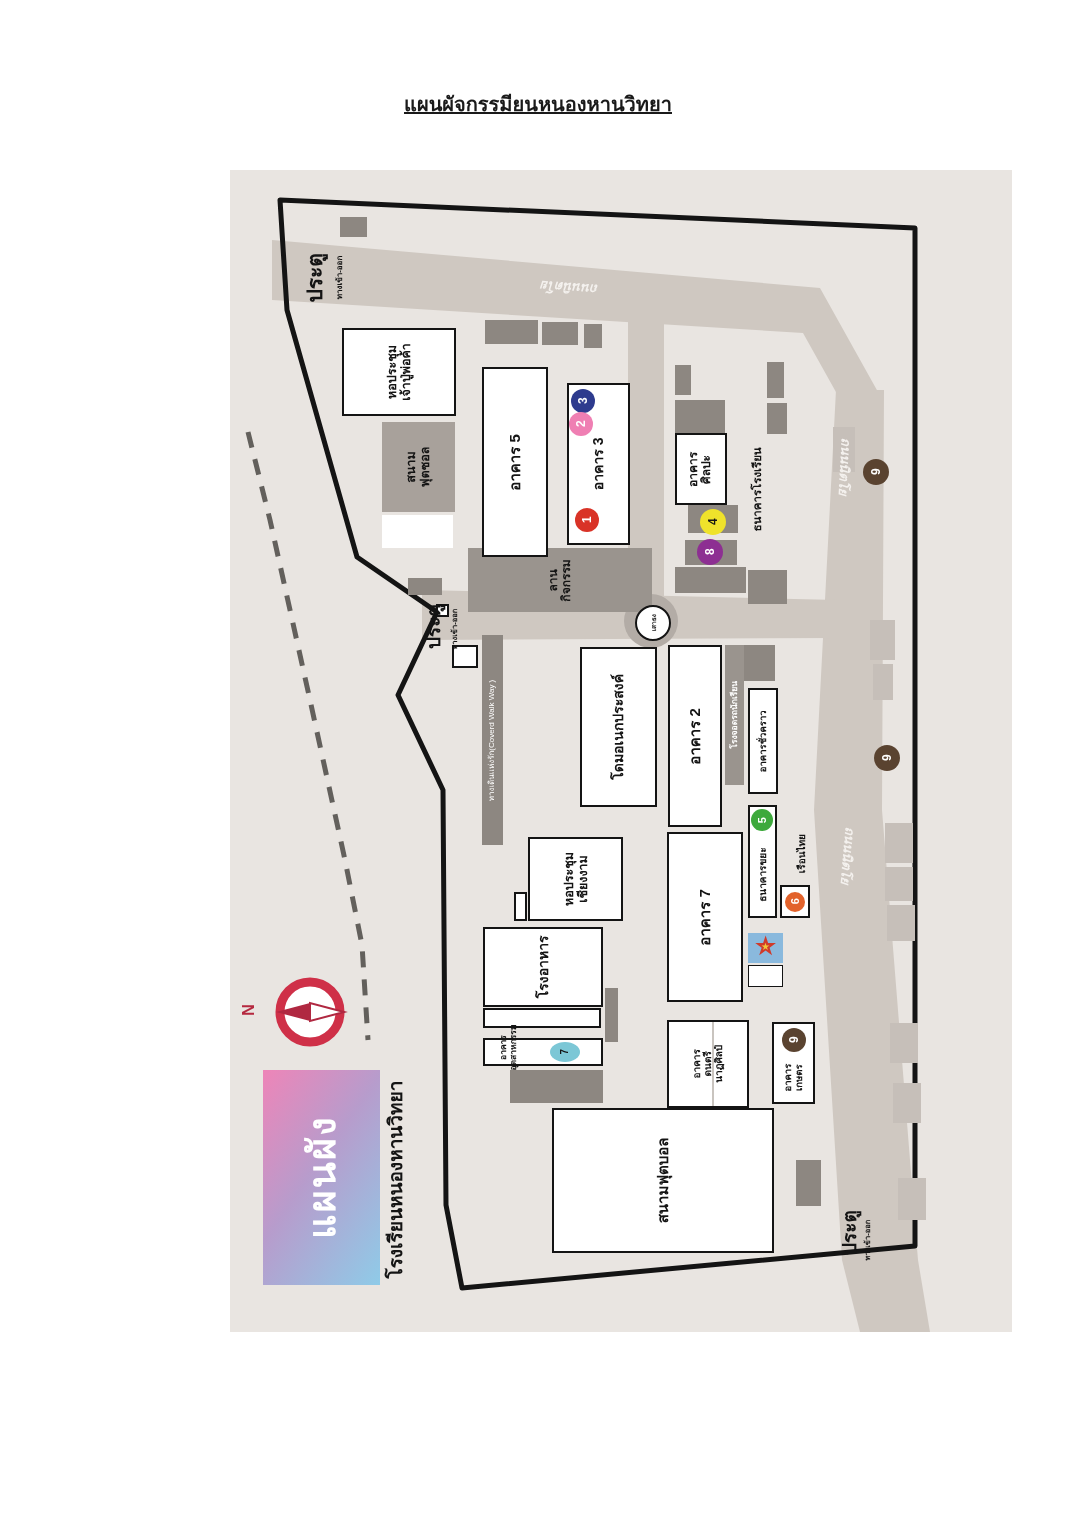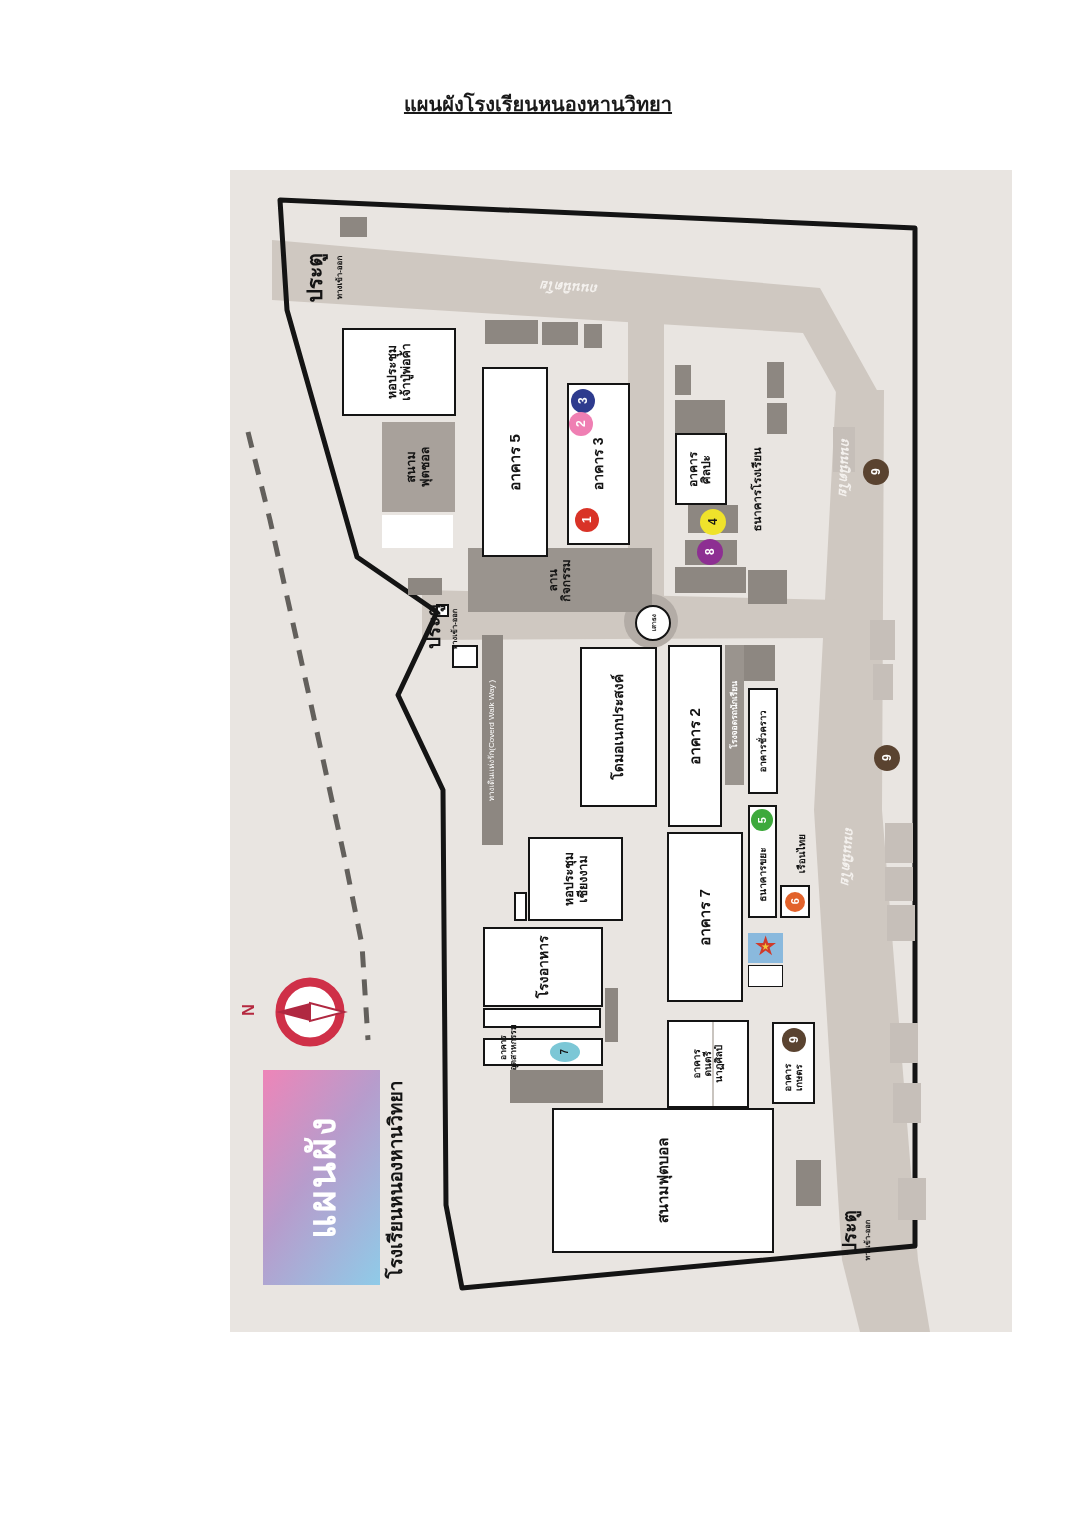--- a/index.html
+++ b/index.html
@@ -33,21 +33,21 @@
   .divider{position:absolute;background:#c9c4bf;z-index:4;}
   .star-wrap{position:relative;width:100%;height:100%;}
   .star-big{position:absolute;left:50%;top:50%;transform:translate(-50%,-54%);font-size:27px;color:#d03a2a;line-height:1;}
   .star-small{position:absolute;left:50%;top:50%;transform:translate(-50%,-58%);font-size:10px;color:#f0c63a;line-height:1;}
 </style>
 </head>
 <body>
 
 <div id="page">
 
-  <div id="title">แผนผังโรงเรียนหนองหานวิทยา</div>
+  <div id="title">แผนผัจกรรมียนหนองหานวิทยา</div>
 
   <div id="map">
 
     <svg id="roadsvg" width="782" height="1162" viewBox="0 0 782 1162">
 
       <polygon points="42,70 590,118 648,222 616,240 573,163 42,130" fill="#cfc8c1"></polygon>
 
       <path d="M606,220 L654,220 L652,640 L688,1090 L700,1162 L630,1162 L612,1090 L584,640 Z" fill="#cfc8c1"></path>
 
       <polygon points="192,420 608,430 608,468 192,470" fill="#cfc8c1"></polygon>

